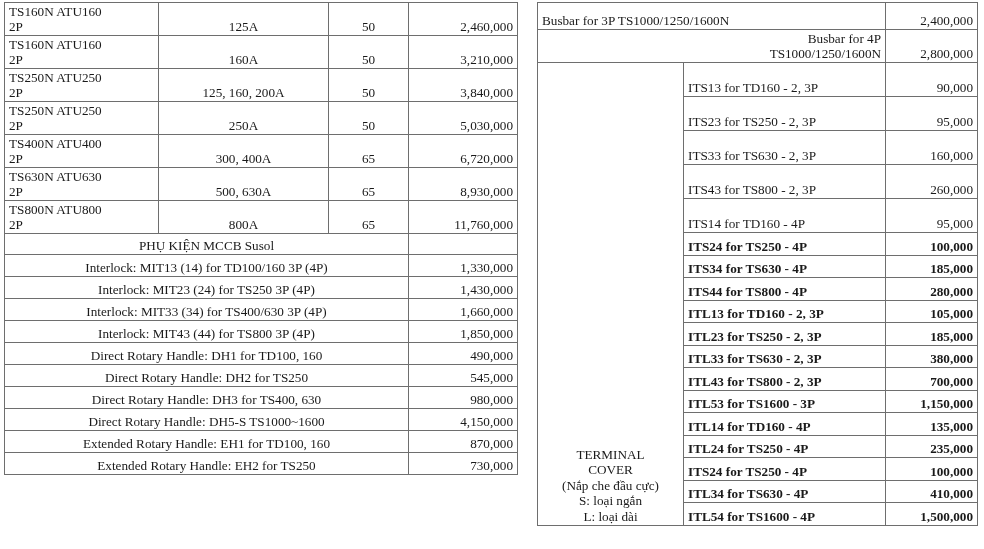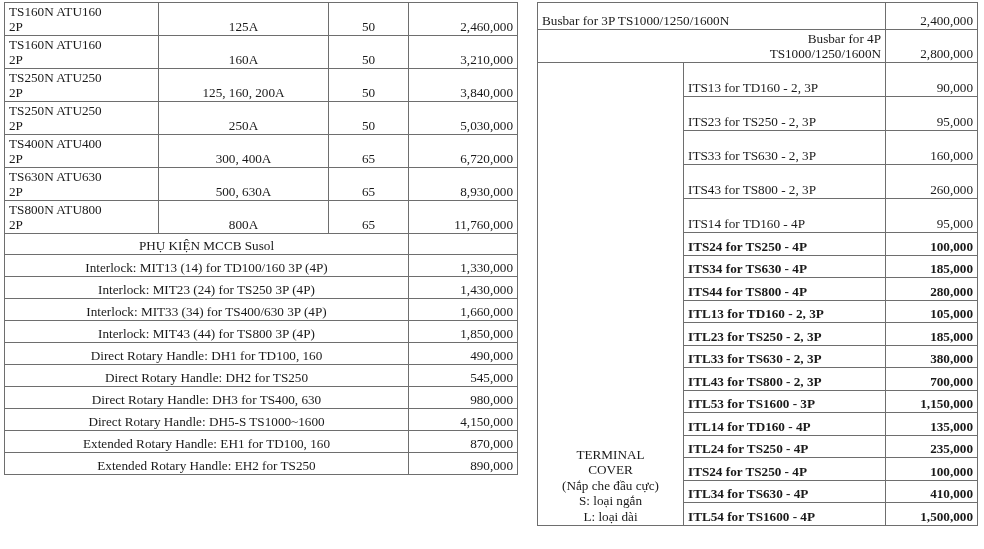--- a/index.html
+++ b/index.html
@@ -189,21 +189,21 @@
         <tr class="acc-row">
           <td class="ctr mid" colspan="3">Direct Rotary Handle: DH5-S TS1000~1600</td>
           <td class="right mid ">4,150,000</td>
         </tr>
         <tr class="acc-row">
           <td class="ctr mid" colspan="3">Extended Rotary Handle: EH1 for TD100, 160</td>
           <td class="right mid red">870,000</td>
         </tr>
         <tr class="acc-row">
           <td class="ctr mid" colspan="3">Extended Rotary Handle: EH2 for TS250</td>
-          <td class="right mid red">890,000</td>
+          <td class="right mid red">730,000</td>
         </tr>
       </tbody>
   </table>
 
   <table class="pricetbl" id="tbl-acc-right">
     <colgroup>
       <col class="r1">
         <col class="r2">
         <col class="r3">
     </colgroup>

